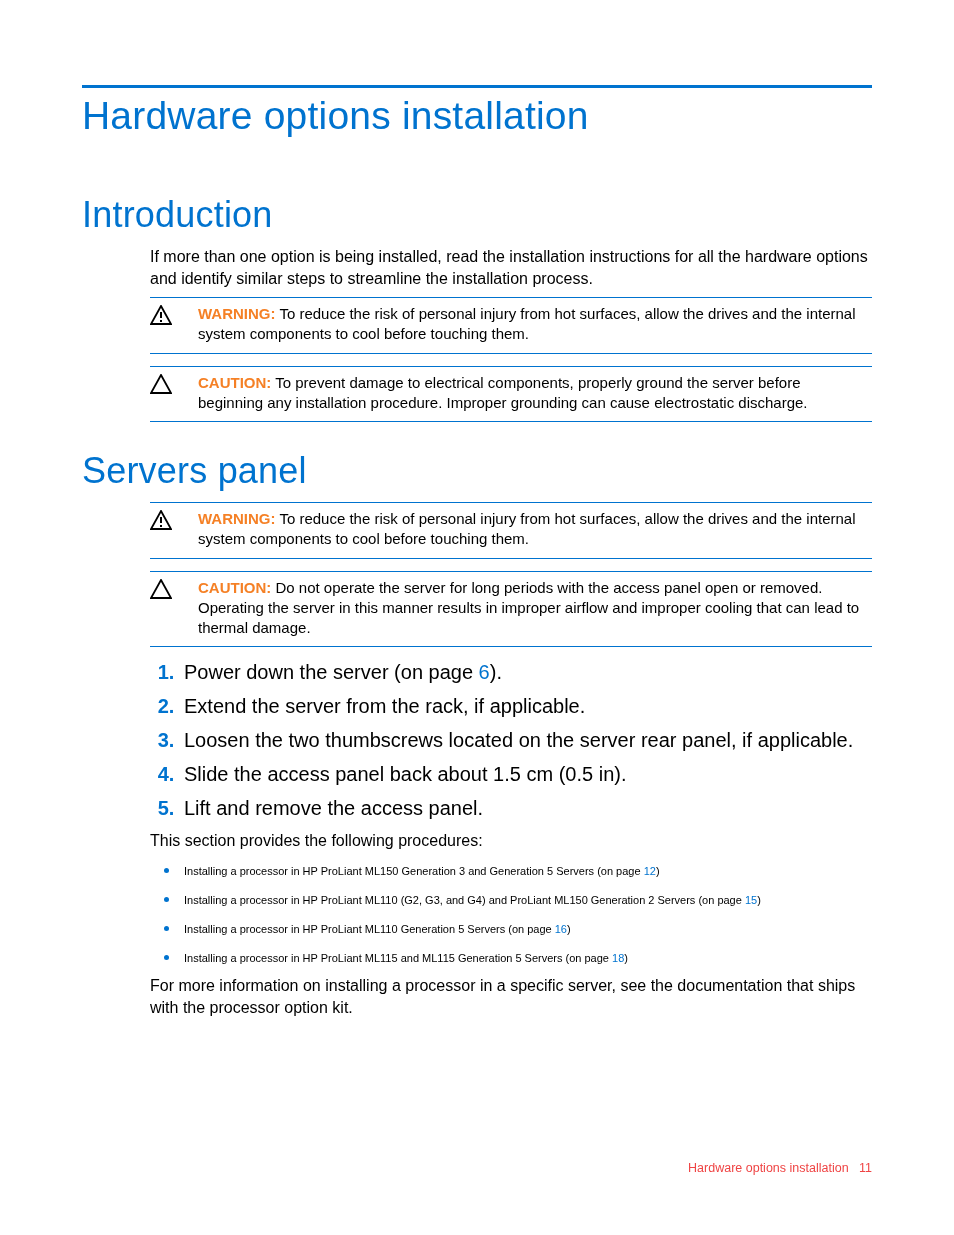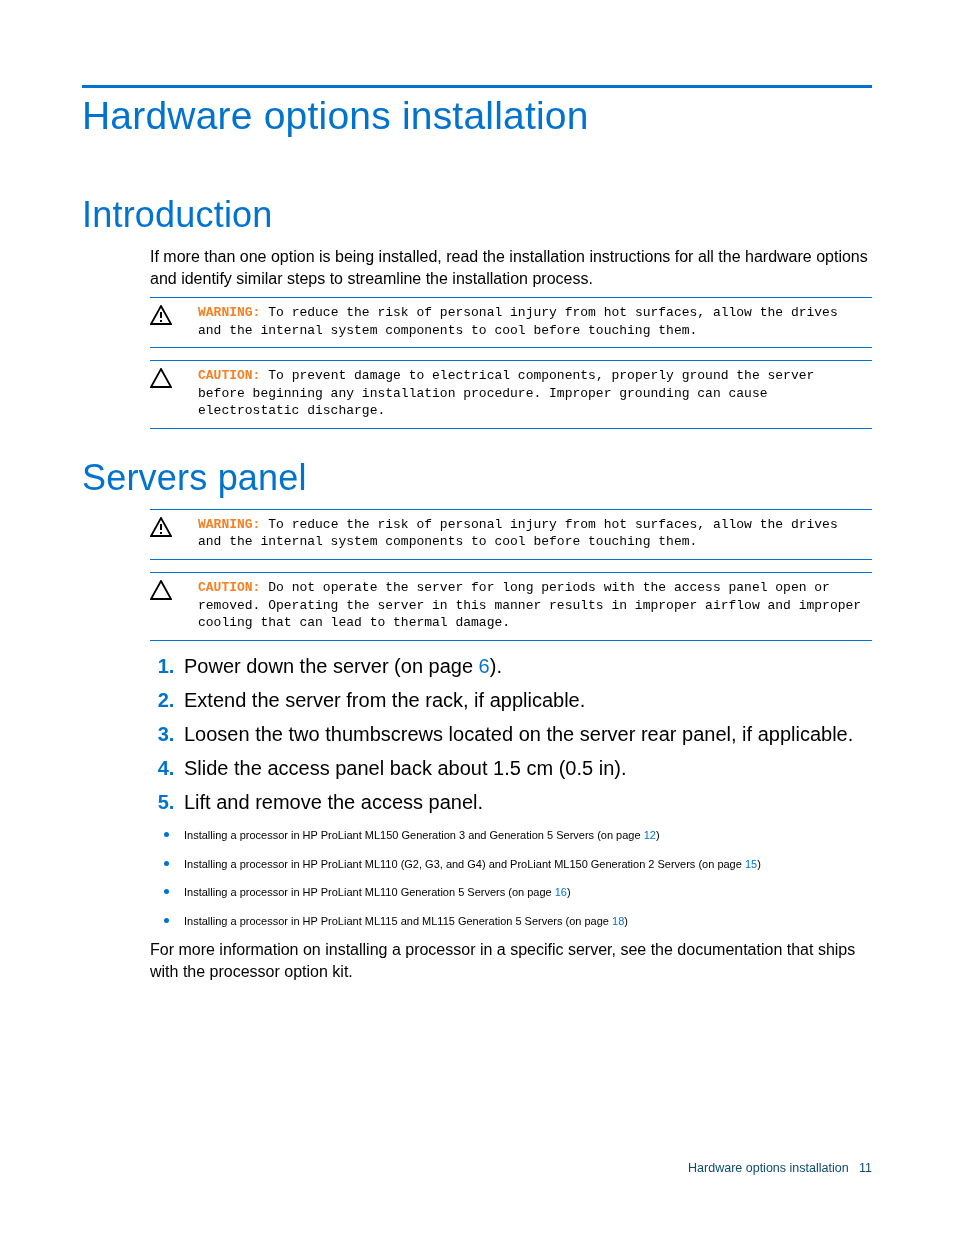--- a/index.html
+++ b/index.html
@@ -45,23 +45,22 @@
   }
   .admon-table {
     margin-left: 68px;
     border-collapse: collapse;
     width: calc(100% - 68px);
     margin-bottom: 12px;
   }
   .admon-table td {
     vertical-align: top;
     padding: 6px 6px 8px 0;
-    font-size: 13px;
-    line-height: 1.35;
-    font-family: Liberation Mono, monospace;
+    font-size: 15px;
+    line-height: 1.35;
   }
   .admon-icon-cell {
     width: 42px;
     border-top: 1.5px solid #0073cf;
     border-bottom: 1.5px solid #0073cf;
   }
   .admon-text-cell {
     border-top: 1.5px solid #0073cf;
     border-bottom: 1.5px solid #0073cf;
   }
@@ -103,21 +102,21 @@
   }
   a.pageref {
     color: #0073cf;
     text-decoration: none;
   }
   .footer {
     position: absolute;
     bottom: 60px;
     right: 82px;
     font-size: 12.5px;
-    color: #0c4a6e;
+    color: #ef4444;
   }
 </style>
 </head>
 <body>
 
 <div class="page">
   <div class="top-rule"></div>
   <h1>Hardware options installation</h1>
 
   <h2>Introduction</h2>
@@ -199,20 +198,21 @@
 
   <ol class="steps">
     <li><span>Power down the server (on page </span><a class="pageref">6</a><span>).</span></li>
     <li>Extend the server from the rack, if applicable.</li>
     <li>Loosen the two thumbscrews located on the server rear panel, if applicable.</li>
     <li>Slide the access panel back about 1.5 cm (0.5 in).</li>
     <li>Lift and remove the access panel.</li>
   </ol>
 
 
+  <p class="body-text">This section provides the following procedures:</p>
 
   <ul class="bullets">
     <li><span>Installing a processor in HP ProLiant ML150 Generation 3 and Generation 5 Servers (on page </span><a class="pageref">12</a><span>)</span></li>
     <li><span>Installing a processor in HP ProLiant ML110 (G2, G3, and G4) and ProLiant ML150 Generation 2 Servers (on page </span><a class="pageref">15</a><span>)</span></li>
     <li><span>Installing a processor in HP ProLiant ML110 Generation 5 Servers (on page </span><a class="pageref">16</a><span>)</span></li>
     <li><span>Installing a processor in HP ProLiant ML115 and ML115 Generation 5 Servers (on page </span><a class="pageref">18</a><span>)</span></li>
   </ul>
 
   <p class="body-text">For more information on installing a processor in a specific server, see the documentation that ships with the processor option kit.</p>
 </div>

